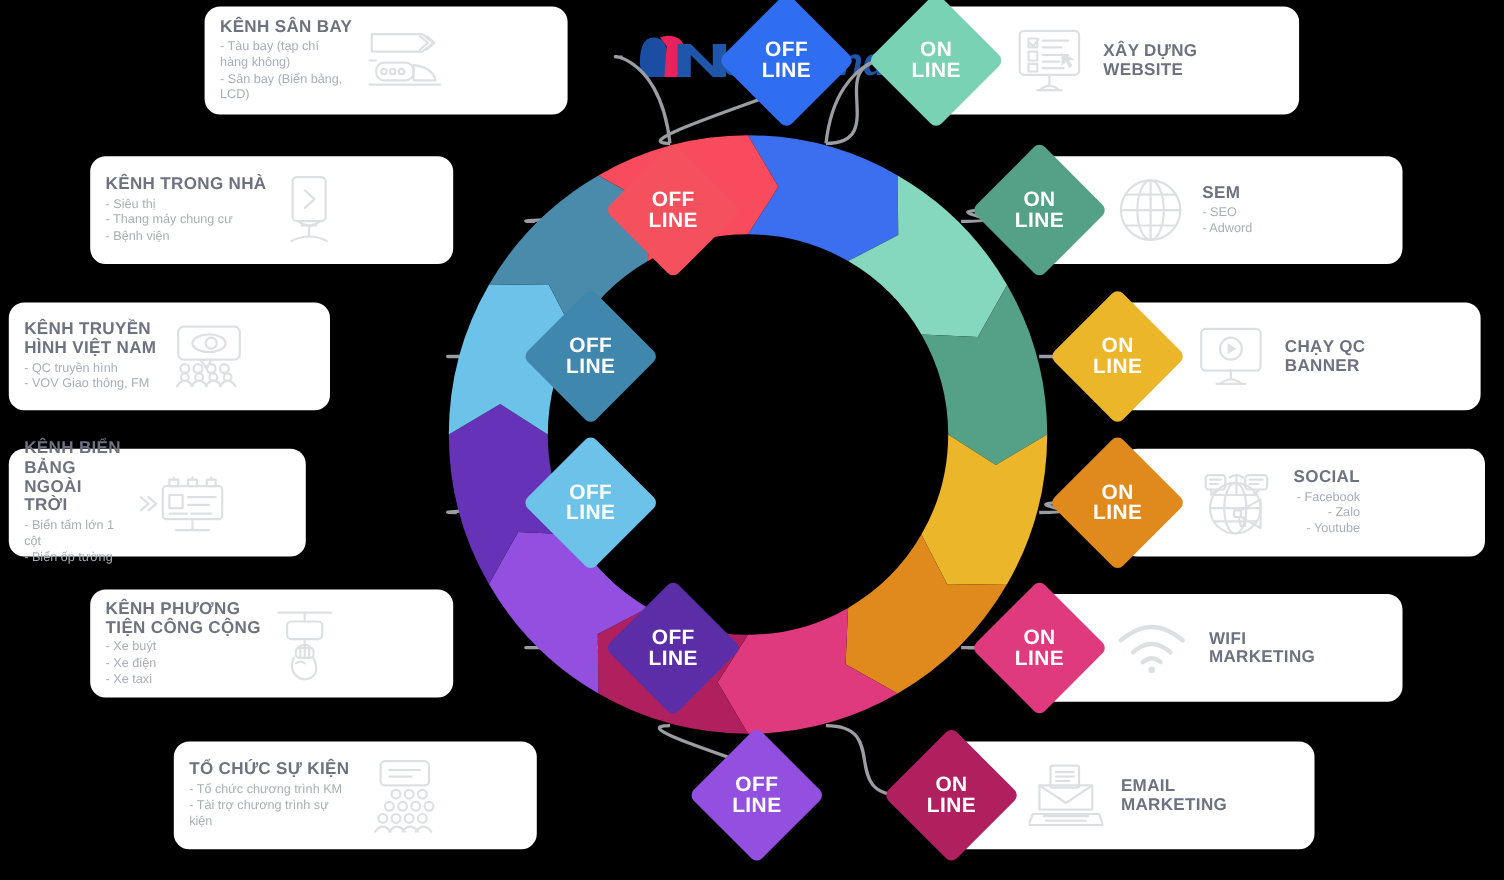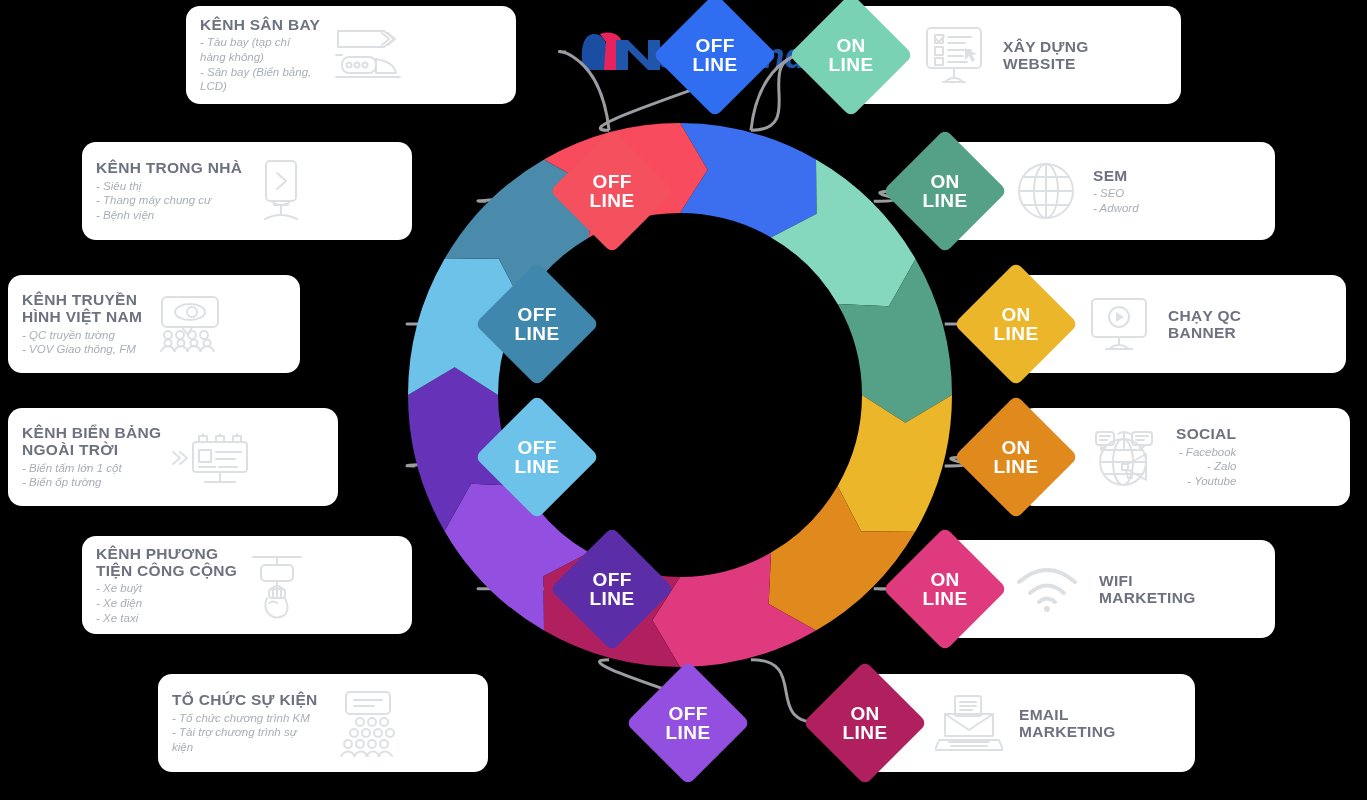--- a/index.html
+++ b/index.html
@@ -10,21 +10,21 @@
 
   
   .card{position:absolute;background:#fff;border-radius:14px;
         box-shadow:0 6px 16px rgba(0,0,0,.35);
         display:flex;align-items:center;box-sizing:border-box;}
   .card .body{display:flex;align-items:center;flex:1;min-width:0;padding:10px 14px;gap:10px;}
   .card.right .body{flex-direction:row;}
   .txt{min-width:0;}
   .ttl{font-size:15.5px;font-weight:700;color:#6e7280;letter-spacing:.3px;
        line-height:1.12;text-transform:uppercase;}
-  .sub{font-size:11.5px;color:#a9aeb6;line-height:1.28;margin-top:2px;white-space:pre-line;font-style:italic;}
+  .sub{font-size:11.5px;color:#a9aeb6;line-height:1.28;margin-top:2px;white-space:pre-line;}
   .ico{flex:0 0 auto;opacity:.55;}
   .ico svg{display:block;}
 
   
   .dia{position:absolute;width:88px;height:88px;transform:rotate(45deg);
        border-radius:7px;display:flex;align-items:center;justify-content:center;}
   .dia span{transform:rotate(-45deg);color:#fff;font-weight:700;font-size:19px;
             line-height:1.02;text-align:center;letter-spacing:.4px;white-space:pre-line;}
 
   
@@ -157,21 +157,21 @@
     </div>
     <div class="dia" style="background: rgb(244, 80, 94); left: 568px; top: 147px;">
       <span>OFF
 LINE</span>
     </div>
     <div class="card left" style="left: 8px; top: 275px; width: 292px; height: 98px;">
       <div class="body" style="padding-right: 70px;">
         <div class="txt">
           <div class="ttl" style="white-space: pre-line;">KÊNH TRUYỀN
 HÌNH VIỆT NAM</div>
-          <div class="sub">- QC truyền tường
+          <div class="sub">- QC truyền hình
 - VOV Giao thông, FM</div>
         </div>
         <div class="ico">
           <svg width="76" height="62" viewBox="0 0 76 62" fill="none" stroke="#c3c7cd" stroke-width="2" stroke-linecap="round" stroke-linejoin="round">
    <rect x="10" y="4" width="56" height="30" rx="5"></rect>
    <path d="M30 34 l6 8 4 -8"></path>
    <ellipse cx="38" cy="19" rx="15" ry="8"></ellipse>
             <circle cx="40" cy="19" r="5"></circle>
    <circle cx="16" cy="42" r="4"></circle>
             <circle cx="28" cy="42" r="4"></circle>
@@ -186,21 +186,21 @@
    <circle cx="42" cy="50" r="3.5"></circle>
             <circle cx="55" cy="50" r="3.5"></circle>
           </svg>
         </div>
       </div>
     </div>
     <div class="dia" style="background: rgb(63, 135, 173); left: 493px; top: 280px;">
       <span>OFF
 LINE</span>
     </div>
-    <div class="card left" style="left: 8px; top: 408px; width: 330px; height: 98px;">
+    <div class="card left" style="left: 8px; top: 408px; width: 270px; height: 98px;">
       <div class="body" style="padding-right: 70px;">
         <div class="txt">
           <div class="ttl" style="white-space: pre-line;">KÊNH BIỂN BẢNG
 NGOÀI TRỜI</div>
           <div class="sub">- Biển tấm lớn 1 cột
 - Biển ốp tường</div>
         </div>
         <div class="ico">
           <svg width="82" height="62" viewBox="0 0 82 62" fill="none" stroke="#c3c7cd" stroke-width="2" stroke-linecap="round" stroke-linejoin="round">
    <path d="M2 26 l7 6 -7 6"></path>

